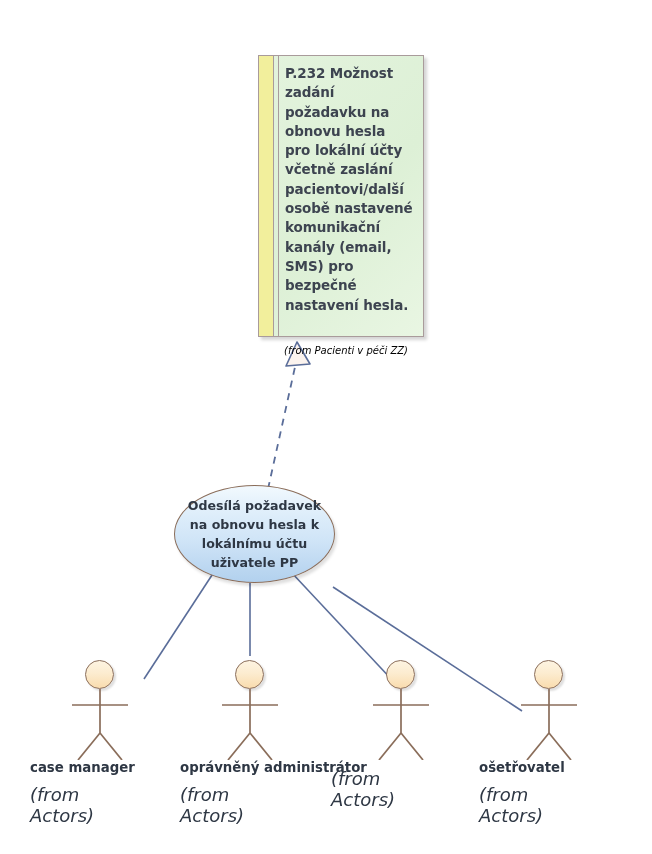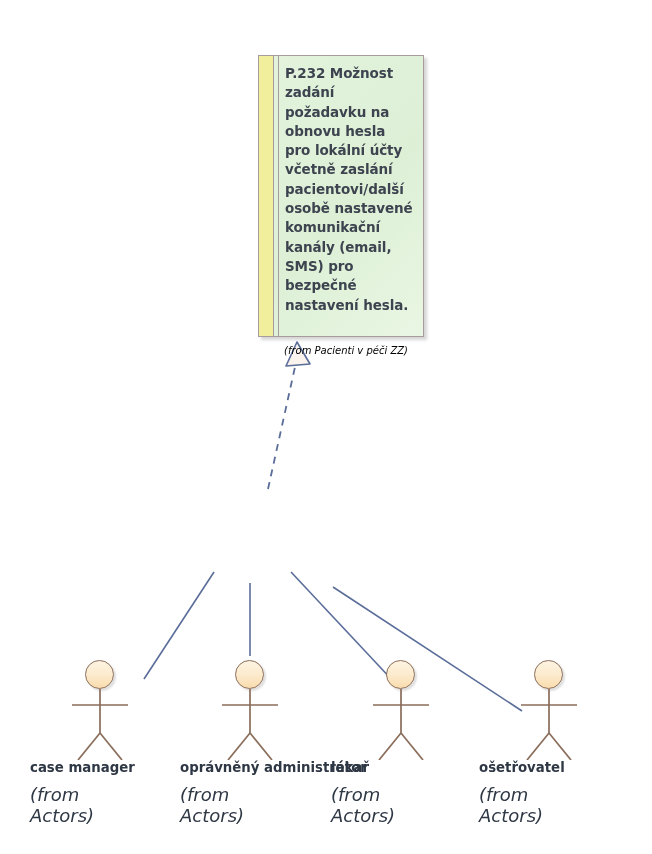--- a/index.html
+++ b/index.html
@@ -193,20 +193,24 @@
   </svg>
 
   <div id="note-box">
     <div id="note-accent-strip"></div>
     <div id="note-inner-rule"></div>
     <div id="note-text">P.232  Možnost zadání požadavku na obnovu hesla pro lokální účty včetně zaslání pacientovi/další osobě nastavené komunikační kanály (email, SMS) pro bezpečné nastavení hesla.</div>
   </div>
 
   <div id="note-from-label">(from Pacienti v péči ZZ)</div>
 
+  <div id="use-case-node">
+    <div id="use-case-ellipse"></div>
+    <div id="use-case-label">Odesílá požadavek na obnovu hesla k lokálnímu účtu uživatele PP</div>
+  </div>
 
   <div class="actor-node" style="left:30px; top:612px;">
     <div class="actor-figure">
       <div class="actor-head"></div>
       <svg class="actor-body" viewBox="0 0 140 106" width="140" height="106">
         <line x1="70" y1="35" x2="70" y2="79" stroke="#8a6d5a" stroke-width="1.7"></line>
         <line x1="42" y1="51" x2="98" y2="51" stroke="#8a6d5a" stroke-width="1.7"></line>
         <line x1="70" y1="79" x2="48" y2="106" stroke="#8a6d5a" stroke-width="1.7"></line>
         <line x1="70" y1="79" x2="92" y2="106" stroke="#8a6d5a" stroke-width="1.7"></line>
       </svg>
@@ -234,21 +238,20 @@
   <div class="actor-node" style="left:331px; top:612px;">
     <div class="actor-figure">
       <div class="actor-head"></div>
       <svg class="actor-body" viewBox="0 0 140 106" width="140" height="106">
         <line x1="70" y1="35" x2="70" y2="79" stroke="#8a6d5a" stroke-width="1.7"></line>
         <line x1="42" y1="51" x2="98" y2="51" stroke="#8a6d5a" stroke-width="1.7"></line>
         <line x1="70" y1="79" x2="48" y2="106" stroke="#8a6d5a" stroke-width="1.7"></line>
         <line x1="70" y1="79" x2="92" y2="106" stroke="#8a6d5a" stroke-width="1.7"></line>
       </svg>
     </div>
-    <div class="actor-name">lékař</div>
     <div class="actor-from">(from
 Actors)</div>
   </div>
 
   <div class="actor-node" style="left:479px; top:612px;">
     <div class="actor-figure">
       <div class="actor-head"></div>
       <svg class="actor-body" viewBox="0 0 140 106" width="140" height="106">
         <line x1="70" y1="35" x2="70" y2="79" stroke="#8a6d5a" stroke-width="1.7"></line>
         <line x1="42" y1="51" x2="98" y2="51" stroke="#8a6d5a" stroke-width="1.7"></line>

